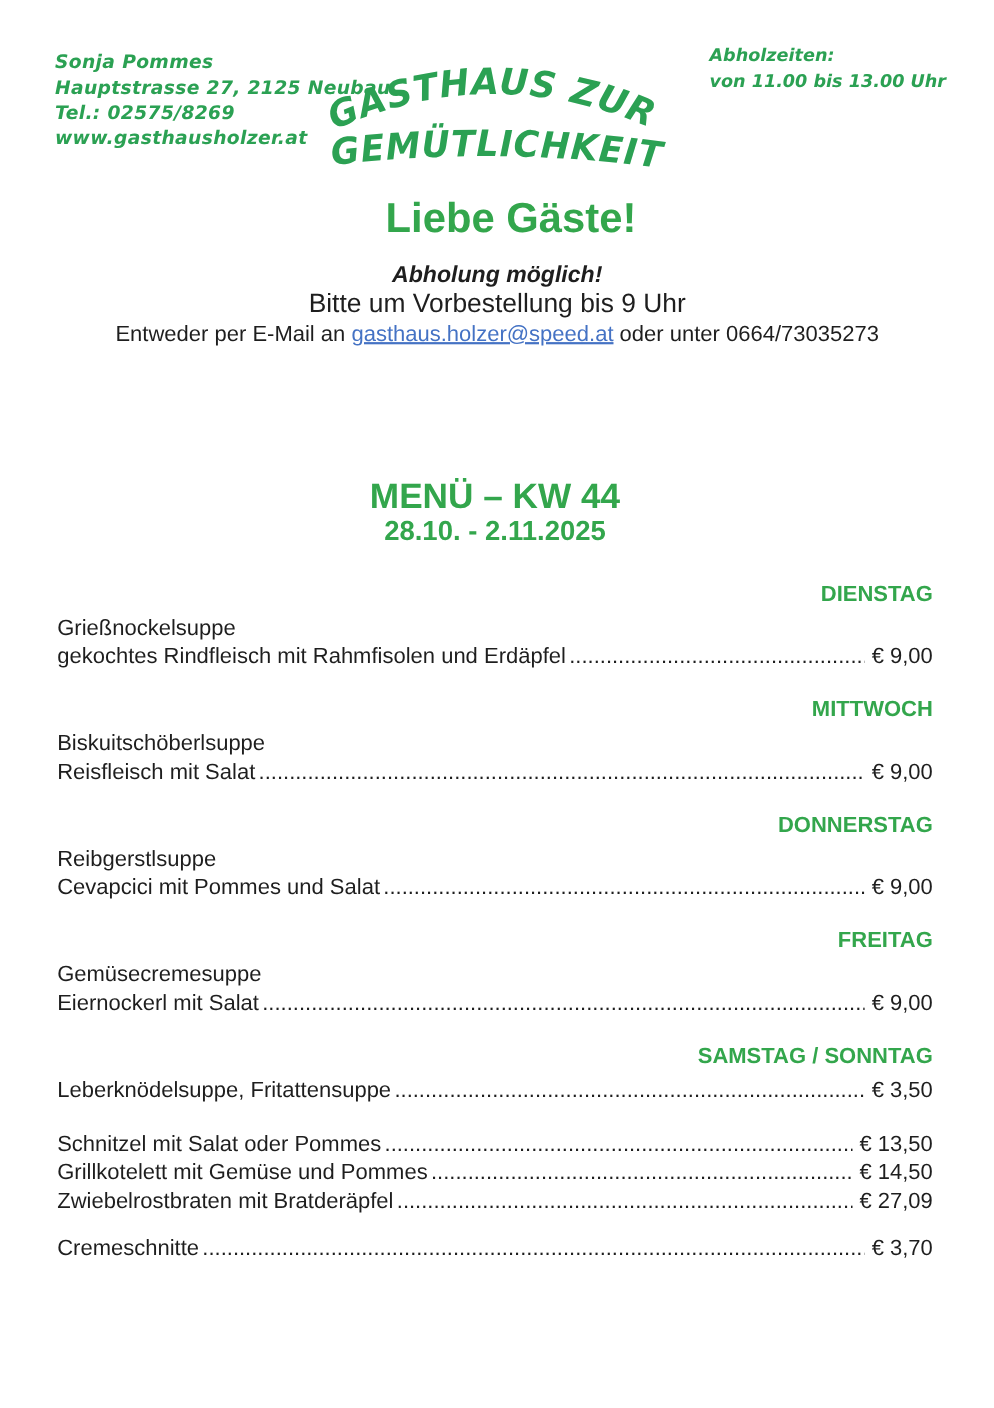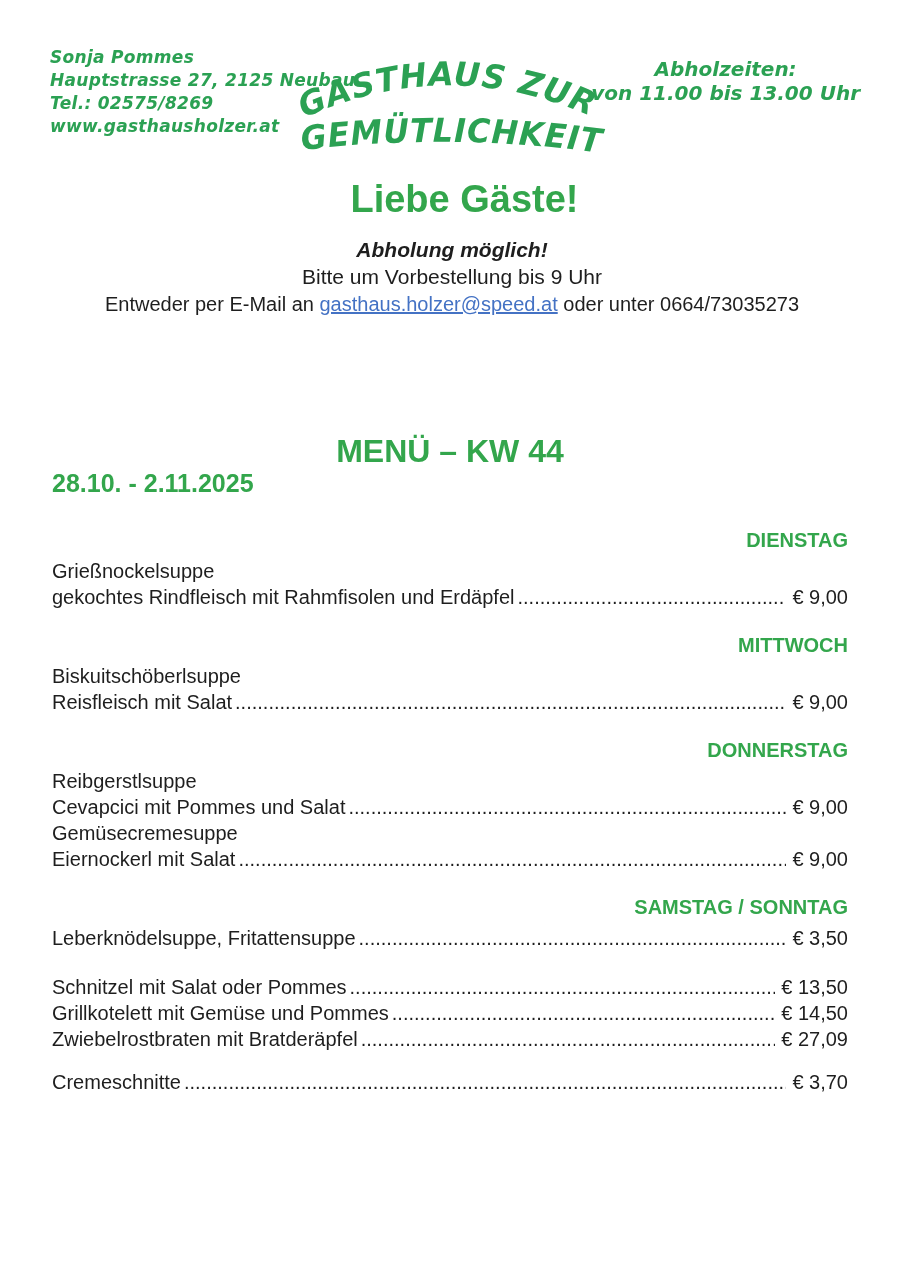--- a/index.html
+++ b/index.html
@@ -32,23 +32,23 @@
     position: absolute;
     left: 50px;
     top: 46px;
     font-size: 17px;
     line-height: 23px;
     letter-spacing: 0.3px;
   }
   .pickup-block {
     position: absolute;
     right: 44px;
-    top: 57px;
-    text-align: center;
-    font-size: 20px;
+    top: 38px;
+    text-align: left;
+    font-size: 16px;
     line-height: 24px;
   }
   .logo-wrap { position: absolute; left: 290px; top: 44px; }
   .logo-text {
     font-family: "DejaVu Sans", sans-serif;
     font-style: italic;
     font-weight: bold;
     fill: var(--hand_green);
     letter-spacing: 1px;
   }
@@ -63,40 +63,40 @@
     margin-top: 3px;
     padding-left: 25px;
   }
   .pickup-note {
     margin-top: 17px;
     font-size: 21px;
     line-height: 26px;
     font-weight: bold;
     font-style: italic;
   }
-  .preorder-note { font-size: 21px; line-height: 27px; }
+  .preorder-note { font-size: 24px; line-height: 27px; }
   .contact-line { font-size: 20px; line-height: 28px; }
   .email-link {
     color: var(--link_blue);
     text-decoration: underline;
     cursor: pointer;
   }
 
   
   .menu { width: 796px; margin: 0 auto 0 52px; }
   .menu-title {
     text-align: center;
     color: var(--header_green);
     font-weight: bold;
     font-size: 32px;
     line-height: 34px;
     margin-top: 116px;
   }
   .menu-daterange {
-    text-align: left;
+    text-align: center;
     color: var(--header_green);
     font-weight: bold;
     font-size: 25px;
     line-height: 30px;
   }
   .day-header {
     text-align: right;
     color: var(--header_green);
     font-weight: bold;
     font-size: 20px;
@@ -199,20 +199,21 @@
       <span class="item-name">Reibgerstlsuppe</span>
     </div>
     <div class="item">
       <span class="item-name">Cevapcici mit Pommes und Salat</span>
       <span class="dot-leader"></span>
       <span class="item-price">€ 9,00</span>
     </div>
   </div>
 
   <div>
+    <div class="day-header">FREITAG</div>
     <div class="item">
       <span class="item-name">Gemüsecremesuppe</span>
     </div>
     <div class="item">
       <span class="item-name">Eiernockerl mit Salat</span>
       <span class="dot-leader"></span>
       <span class="item-price">€ 9,00</span>
     </div>
   </div>
 

